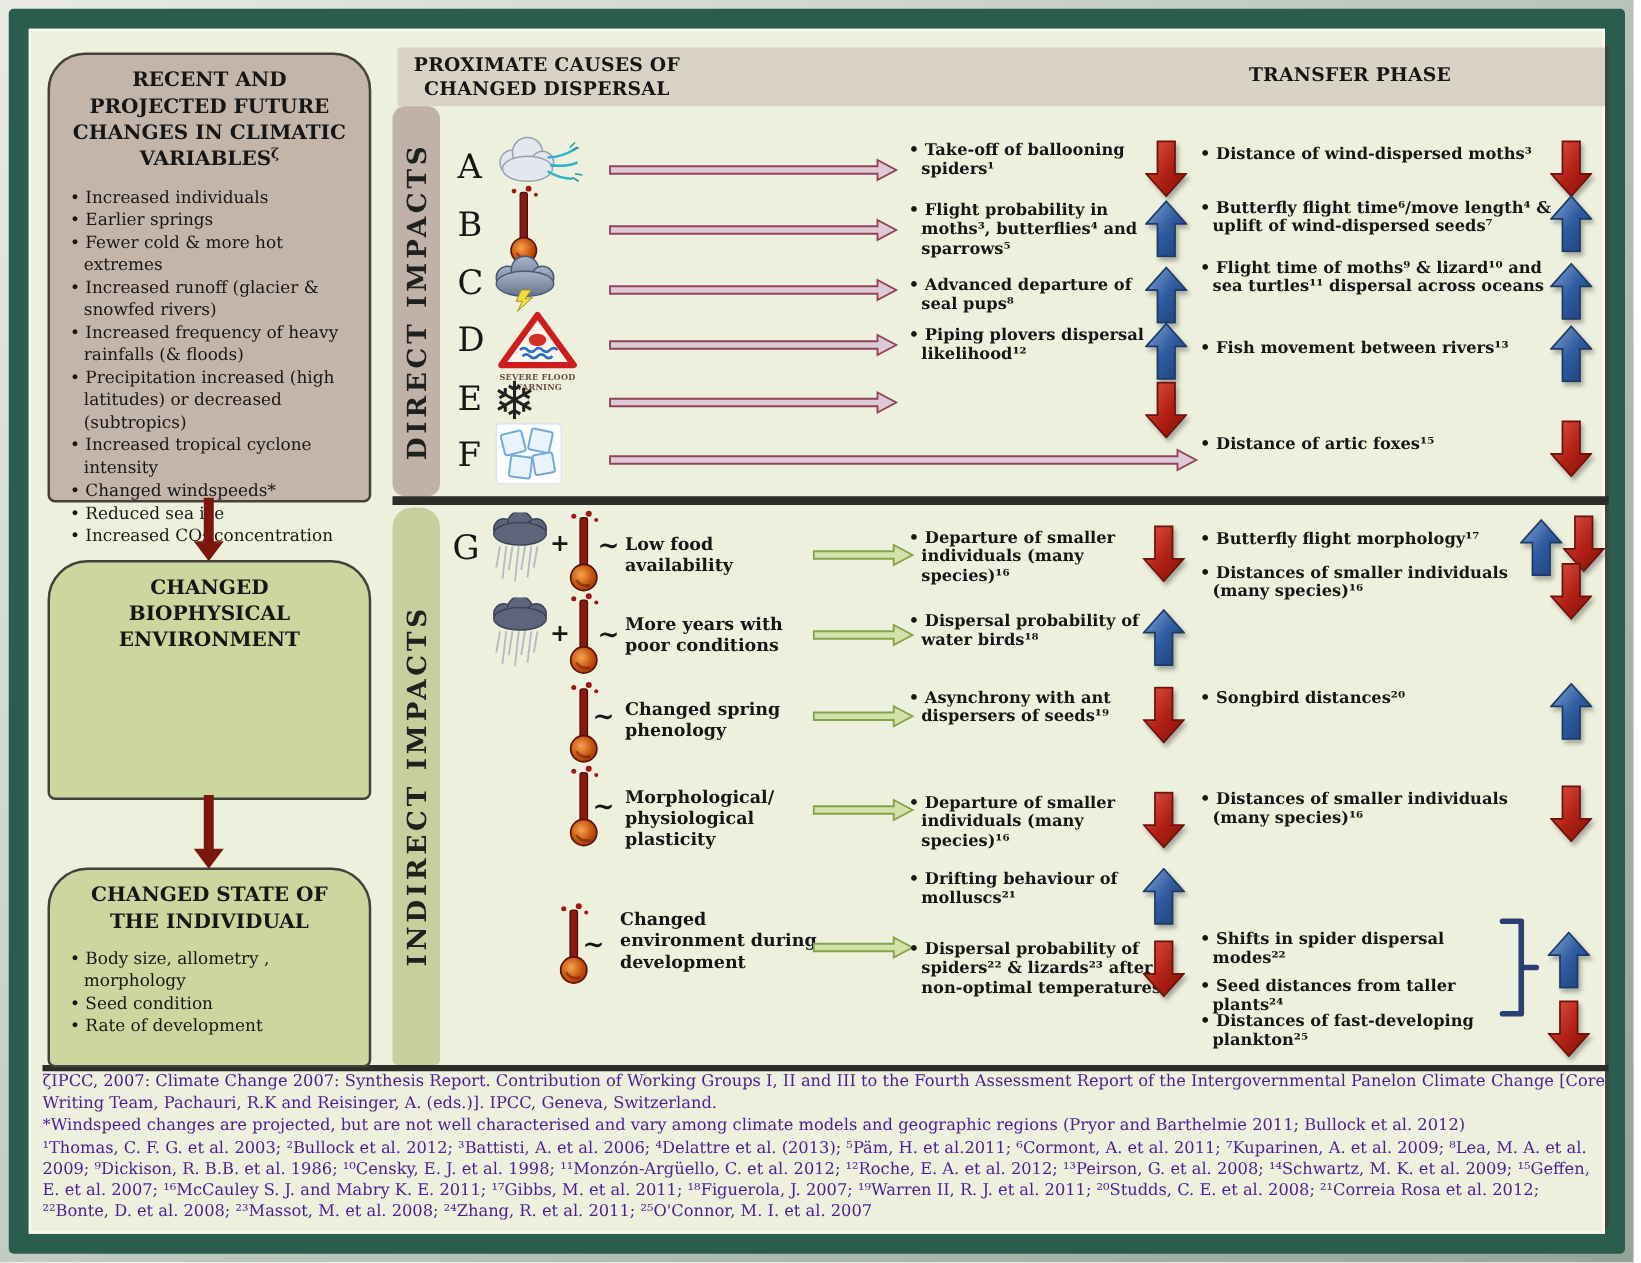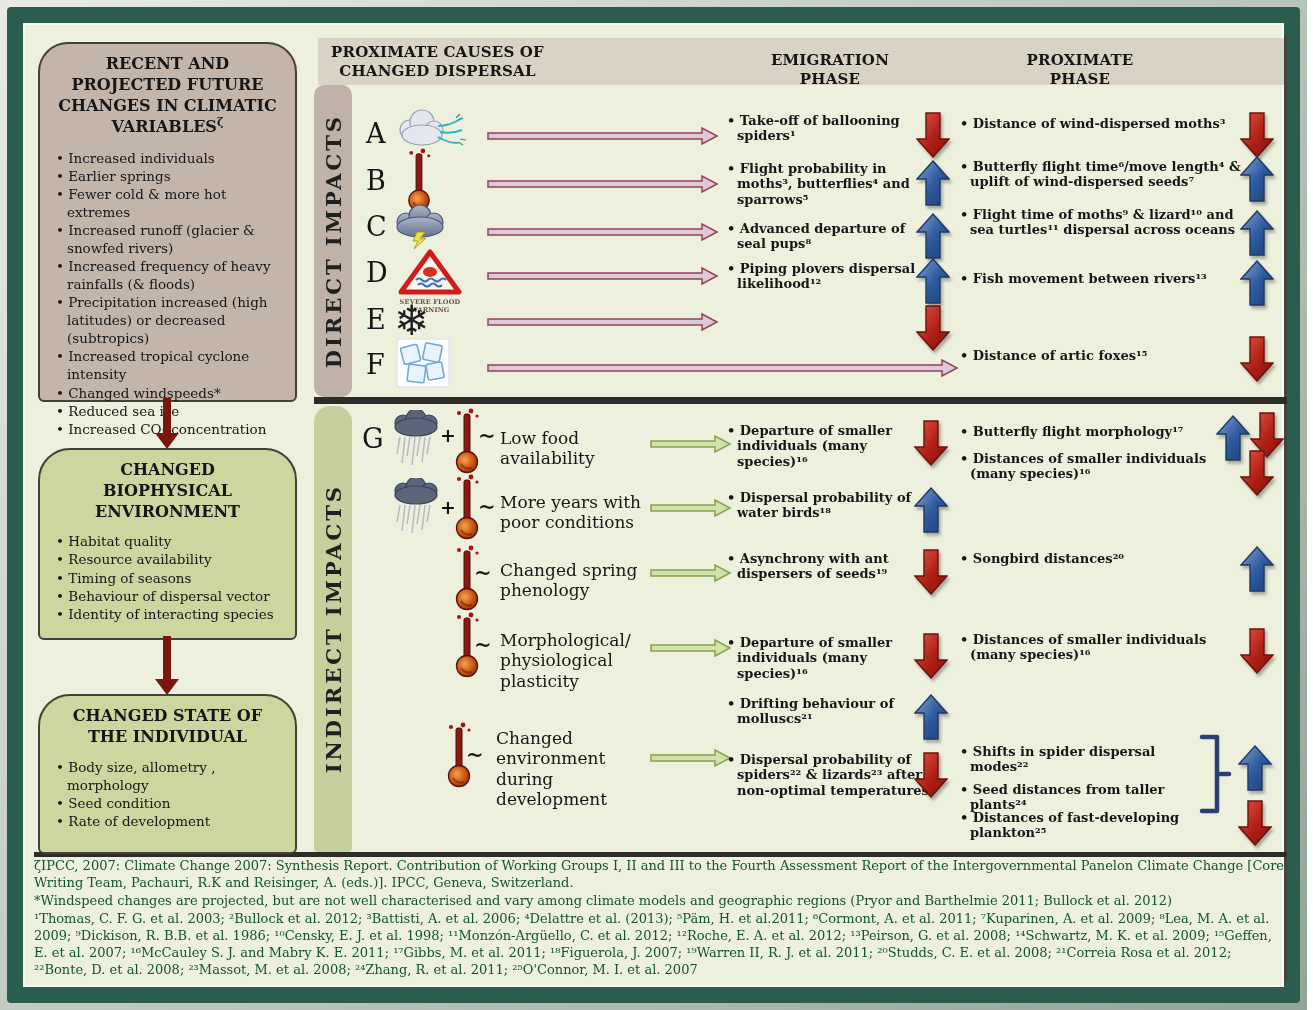--- a/index.html
+++ b/index.html
@@ -22,32 +22,32 @@
   .boxul li{font-size:13.5px;line-height:1.34;text-indent:-11px;padding-left:11px}
   .boxul li::before{content:"• "}
   
   .vband{position:absolute;display:flex;align-items:center;justify-content:center}
   .vband-direct{background:#c0b2a8;border-radius:10px}
   .vband-indirect{background:#c6cf9d;border-radius:16px 16px 4px 4px}
   .vlabel{writing-mode:vertical-rl;transform:rotate(180deg);font-weight:bold;font-size:21px;letter-spacing:3px;color:#20201e}
   
   .bullet{position:absolute;font-weight:bold;font-size:13px;line-height:1.18;text-indent:-10px;padding-left:10px}
   .bullet::before{content:"• "}
-  .cause{position:absolute;font-weight:normal;font-size:17px;line-height:1.2}
+  .cause{position:absolute;font-weight:bold;font-size:14px;line-height:1.2}
   .letter{position:absolute;font-size:27px;line-height:1}
   .glyph{position:absolute;font-weight:bold}
   .caption{position:absolute;font-size:6.5px;font-weight:bold;text-align:center;color:#6b4f45;line-height:1.25;letter-spacing:.2px}
   
   .pa path{fill:#dccbd7;stroke:#94415a;stroke-width:1.5}
   .ga path{fill:#d3e2ab;stroke:#85a24e;stroke-width:1.5}
   .trend,.pa,.ga,.icon,.flowarrow{position:absolute}
   .sh{filter:drop-shadow(2px 3px 1.5px rgba(70,70,70,.42))}
   .snow{position:absolute;font-family:"DejaVu Sans",sans-serif;color:#212121}
   
-  .fnote{position:absolute;font-size:13px;line-height:1.32;color:#14532d}
+  .fnote{position:absolute;font-size:13px;line-height:1.32;color:#4c1d95}
 </style>
 </head>
 <body>
 
 <div class="canvas">
 
   <svg width="0" height="0" style="position:absolute" aria-hidden="true">
     <defs>
       <linearGradient id="gBlue" x1="0" y1="0" x2="1" y2="1">
         <stop offset="0" stop-color="#86a4d4"></stop>
@@ -102,22 +102,21 @@
     </defs>
   </svg>
 
   <div class="frame1"></div>
   <div class="frame2"></div>
   <div class="frame3"></div>
   <div class="edge-right"></div>
 
   <div class="band-header"></div>
   <div class="colhead" style="left:330px;top:43px;width:215px">PROXIMATE CAUSES OF CHANGED DISPERSAL</div>
-  <div class="colhead" style="left:740px;top:51px;width:180px">EMIGRATION PHASE</div>
-  <div class="colhead" style="left:995px;top:51px;width:170px">PROXIMATE PHASE</div>
+  <div class="colhead" style="left:995px;top:51px;width:170px">TRANSFER PHASE</div>
 
   <div class="vband vband-direct" style="left:314px;top:85px;width:38px;height:312px">
     <div class="vlabel">DIRECT IMPACTS</div>
   </div>
   <div class="divider" style="left:314px;top:397px;width:973px;height:7px"></div>
   <div class="vband vband-indirect" style="left:314px;top:406px;width:38px;height:446px">
     <div class="vlabel">INDIRECT IMPACTS</div>
   </div>
   <div class="divider" style="left:34px;top:852px;width:1253px;height:5px"></div>
 
@@ -137,27 +136,20 @@
     </ul>
   </div>
 
   <svg class="flowarrow" style="left:152px;top:398px" width="30" height="52">
     <rect x="11" y="0" width="8" height="37" fill="#7c150d"></rect>
       <polygon points="3,35 27,35 15,51" fill="#7c150d"></polygon>
   </svg>
 
   <div class="fbox box-green" style="left:38px;top:448px;width:255px;height:188px">
     <div class="boxtitle" style="width:175px">CHANGED BIOPHYSICAL ENVIRONMENT</div>
-    <ul class="boxul">
-      <li>Habitat quality</li>
-      <li>Resource availability</li>
-      <li>Timing of seasons</li>
-      <li>Behaviour of dispersal vector</li>
-      <li>Identity of interacting species</li>
-    </ul>
   </div>
 
   <svg class="flowarrow" style="left:152px;top:636px" width="30" height="60">
     <rect x="11" y="0" width="8" height="45" fill="#7c150d"></rect>
       <polygon points="3,43 27,43 15,59" fill="#7c150d"></polygon>
   </svg>
 
   <div class="fbox box-green" style="left:38px;top:694px;width:255px;height:156px">
     <div class="boxtitle" style="width:225px">CHANGED STATE OF THE INDIVIDUAL</div>
     <ul class="boxul">

